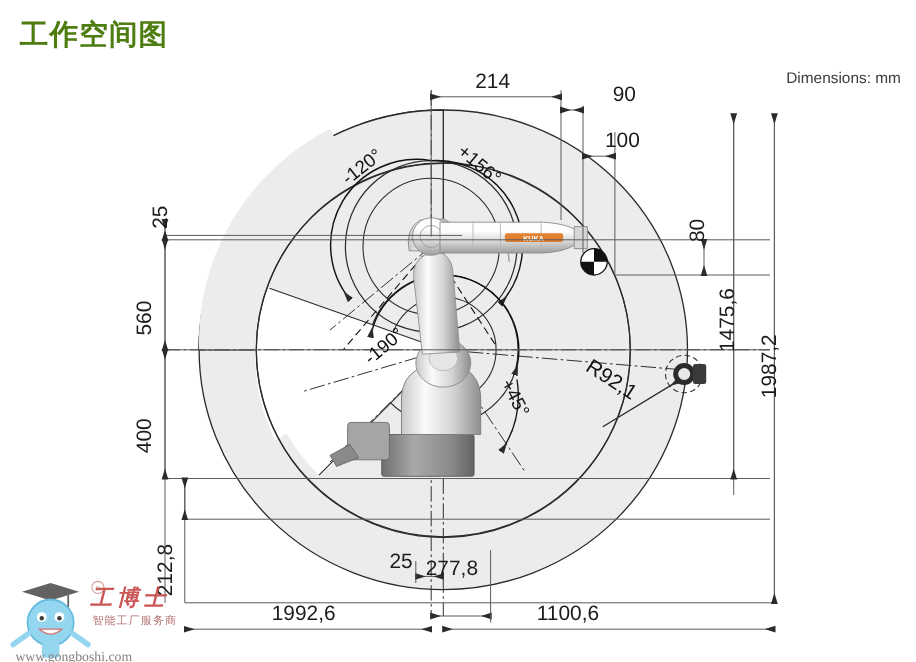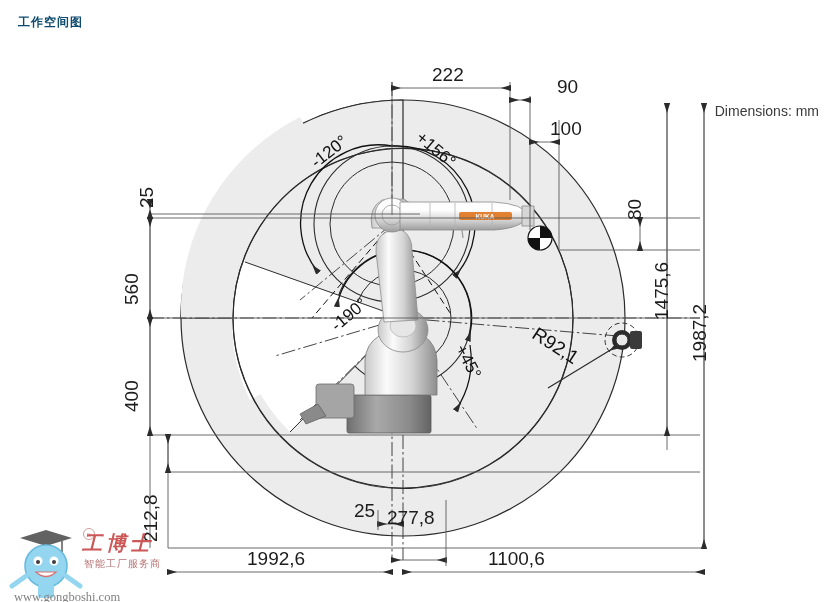--- a/index.html
+++ b/index.html
@@ -3,25 +3,25 @@
 <meta charset="utf-8">
 <style>
   html,body{margin:0;padding:0;background:#ffffff;}
   body{
     width:833px;height:602px;position:relative;overflow:hidden;
     font-family:"Liberation Sans","DejaVu Sans",sans-serif;
     color:#1a1a1a;
   }
   #page-title{
     position:absolute;left:18px;top:14px;
-    font-size:12px;font-weight:bold;letter-spacing:1px;color:#0c4a6e;
+    font-size:26px;font-weight:bold;letter-spacing:1px;color:#4d7c0f;
   }
   #units-note{
     position:absolute;right:14px;top:62px;
-    font-size:14px;color:#3a3a3a;margin-top:41px;
+    font-size:14px;color:#3a3a3a;
   }
   #drawing{position:absolute;left:0;top:0;width:833px;height:602px;}
   .dim-label{
     position:absolute;font-size:19px;color:#1c1c1c;white-space:nowrap;
     font-family:"Liberation Sans","DejaVu Sans",sans-serif;
   }
   .rot90{transform:rotate(-90deg);transform-origin:left top;}
   .ang-label{position:absolute;font-size:17px;color:#111;white-space:nowrap;}
   
   #watermark{
@@ -229,21 +229,21 @@
 
     <line x1="392" y1="560" x2="446" y2="560" marker-start="url(#arwR)" marker-end="url(#arw)"></line>
     <line x1="446" y1="500" x2="446" y2="566"></line>
 
     <line x1="168" y1="572" x2="392" y2="572" marker-start="url(#arwR)" marker-end="url(#arw)"></line>
 
     <line x1="403" y1="572" x2="704" y2="572" marker-start="url(#arwR)" marker-end="url(#arw)"></line>
   </g>
 </svg>
 
-<div class="dim-label" style="left:432px;top:64px;">222</div>
+<div class="dim-label" style="left:432px;top:64px;">214</div>
 <div class="dim-label" style="left:531px;top:76px;margin-left:26px;">90</div>
 <div class="dim-label" style="left:550px;top:118px;">100</div>
 
 <div class="dim-label rot90" style="left:136px;top:208px;">25</div>
 <div class="dim-label rot90" style="left:121px;top:305px;">560</div>
 <div class="dim-label rot90" style="left:121px;top:412px;">400</div>
 <div class="dim-label rot90" style="left:140px;top:542px;">212,8</div>
 
 <div class="dim-label rot90" style="left:624px;top:220px;">80</div>
 <div class="dim-label rot90" style="left:651px;top:320px;">1475,6</div>

